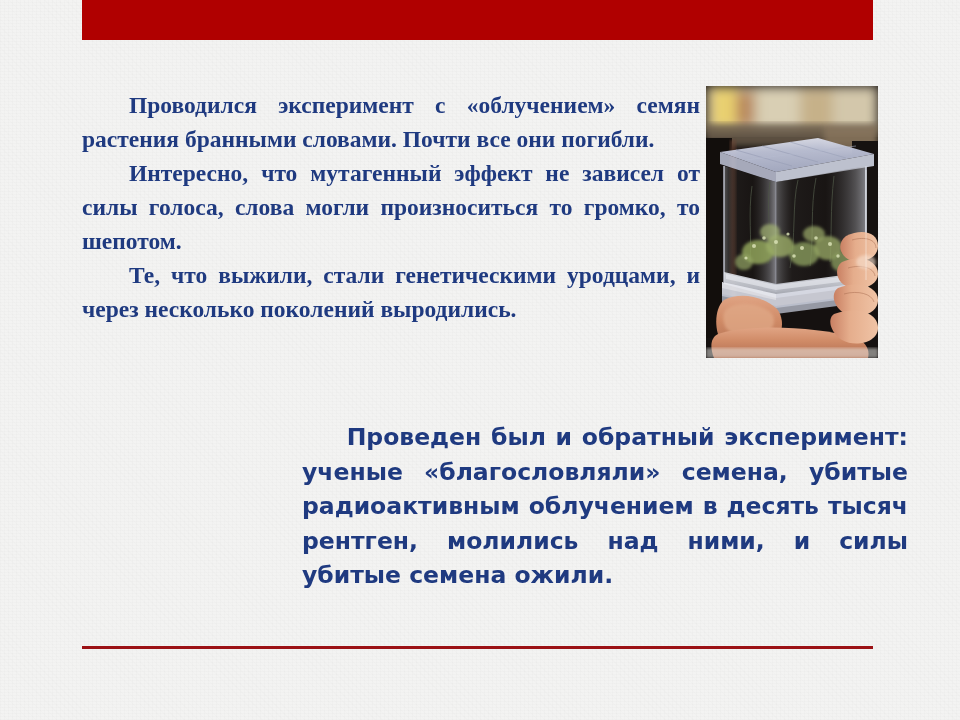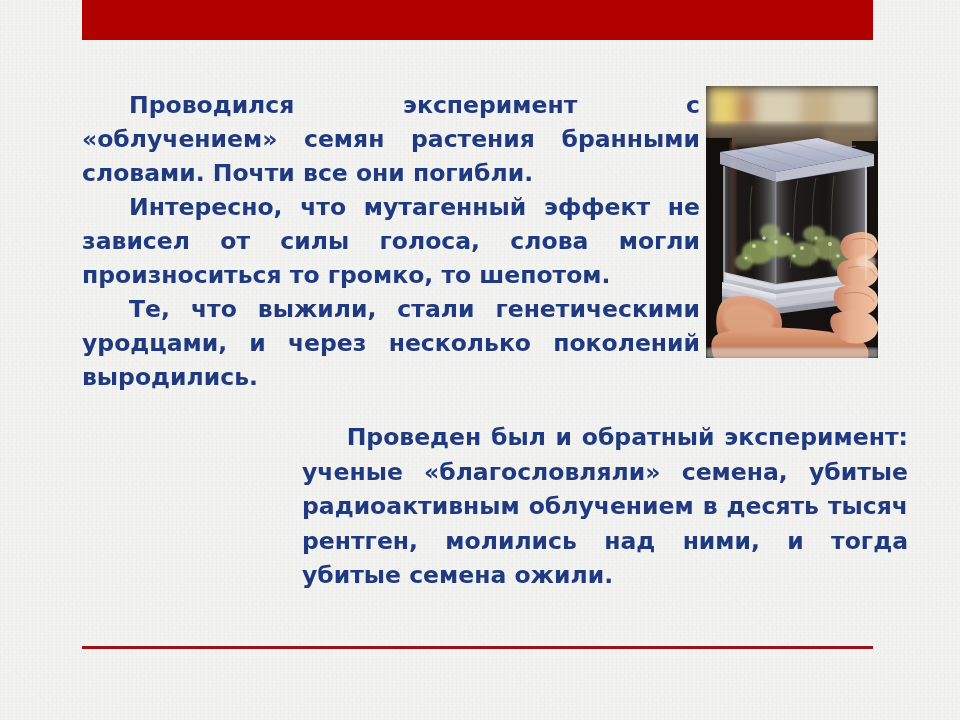--- a/index.html
+++ b/index.html
@@ -62,20 +62,21 @@
     text-align: justify;
     text-align-last: left;
   }
 
   #text-block-1 {
     left: 82px;
     top: 88px;
     width: 618px;
     font-size: 23.5px;
     line-height: 34px;
+    font-family: Liberation Serif, serif;
   }
 
   #text-block-2 {
     left: 302px;
     top: 420px;
     width: 606px;
     font-size: 23.5px;
     line-height: 34.5px;
   }
   #text-block-2 p {
@@ -263,18 +264,18 @@
       </g>
 
       <polygon points="16,196 70,208 70,214 16,202" fill="#ffffff" opacity="0.35"></polygon>
       <line x1="160" y1="84" x2="160" y2="194" stroke="#ffffff" stroke-width="1.2" opacity="0.35"></line>
 
       <rect x="0" y="262" width="172" height="10" fill="#efeeea" opacity="0.5" filter="url(#blurSm)"></rect>
     </svg>
   </div>
 
   <div id="text-block-2" class="bodytext">
-    <p>Проведен был и обратный эксперимент: ученые «благословляли» семена, убитые радиоактивным облучением в десять тысяч рентген, молились над ними, и тогда убитые семена ожили.</p>
+    <p>Проведен был и обратный эксперимент: ученые «благословляли» семена, убитые радиоактивным облучением в десять тысяч рентген, молились над ними, и силы убитые семена ожили.</p>
   </div>
 
   <div id="bottom-rule"></div>
 
 </div>
 
 </body></html>

